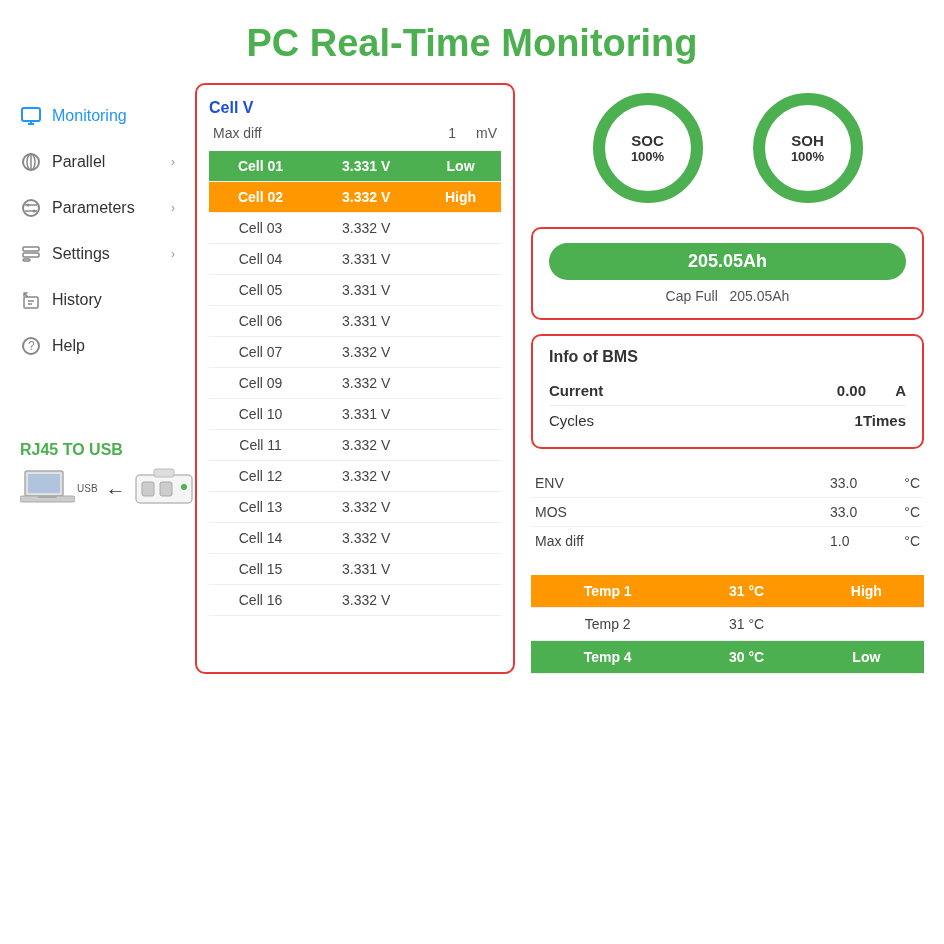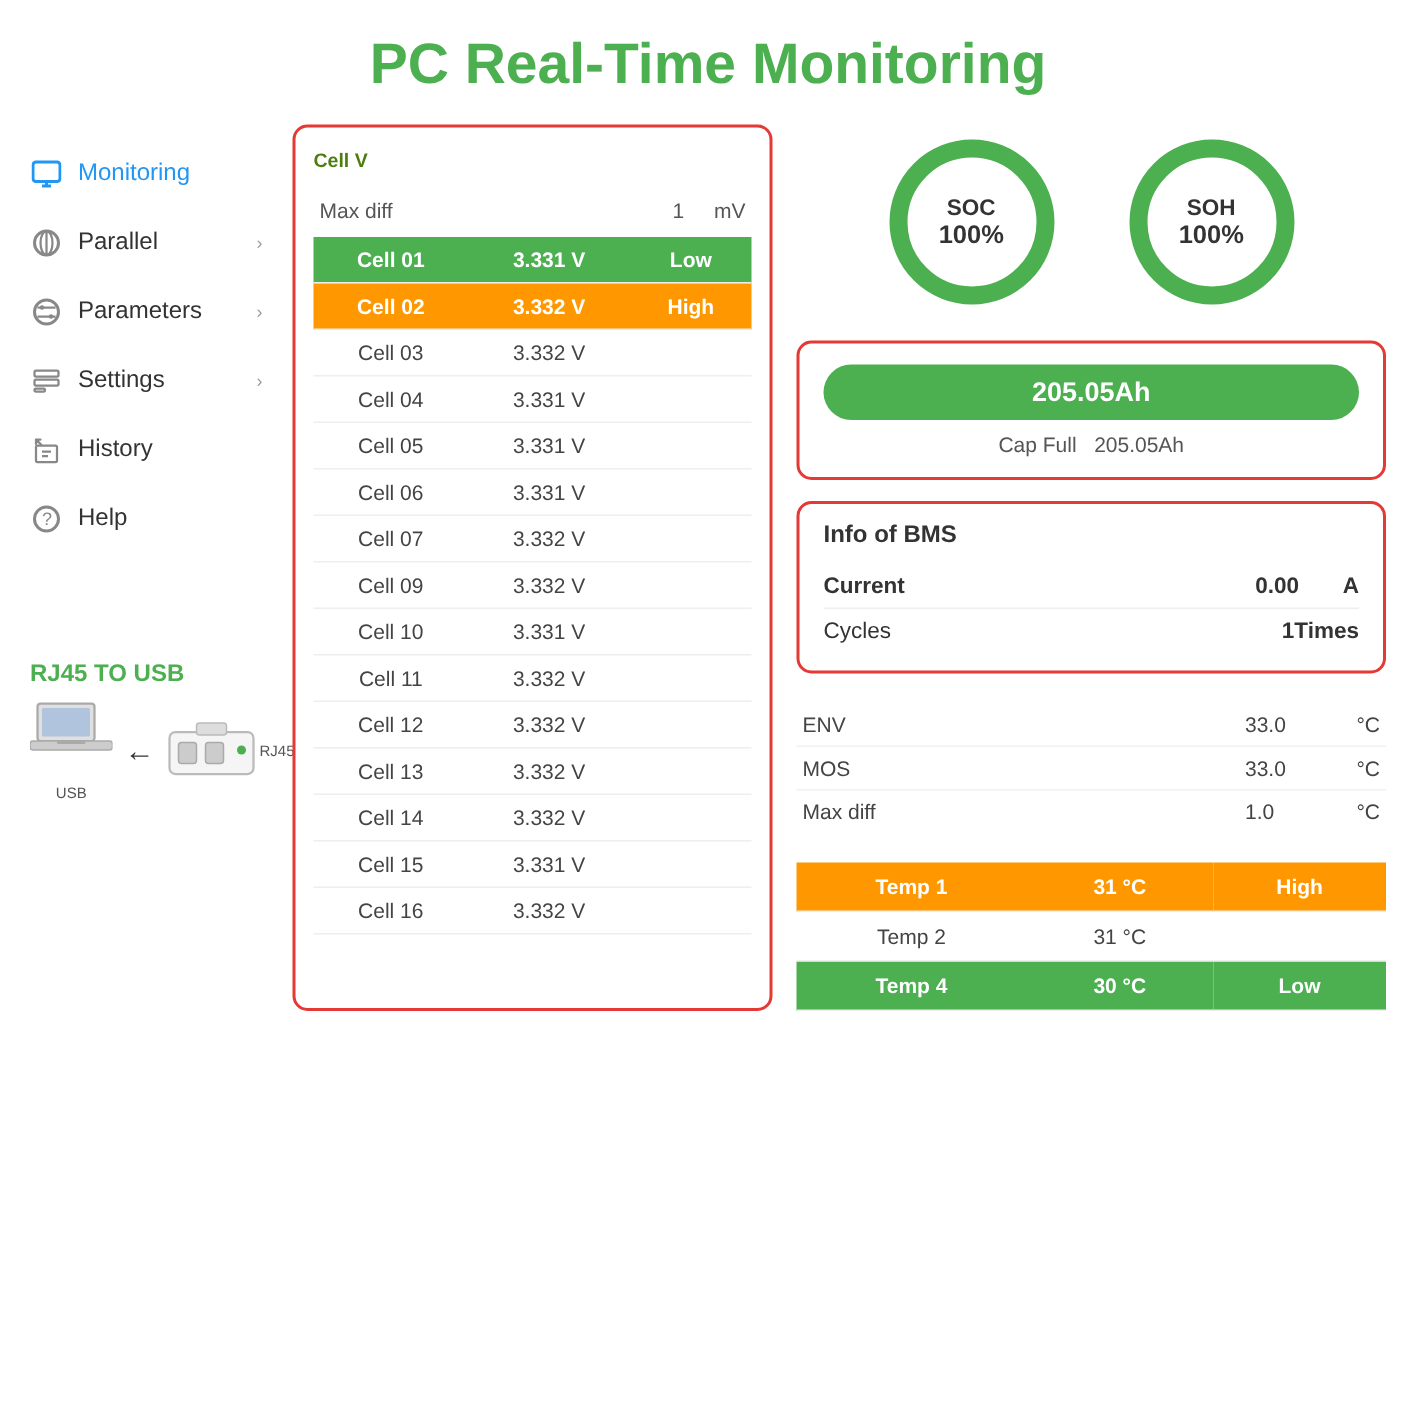--- a/index.html
+++ b/index.html
@@ -73,24 +73,24 @@
     .cell-panel {
       border: 2px solid #e53935;
       border-radius: 10px;
       padding: 14px 12px;
       width: 320px;
       flex-shrink: 0;
       background: #fff;
     }
 
     .cell-panel-title {
-      font-size: 13px;
-      font-weight: bold;
-      color: #4d7c0f;
-      margin-bottom: 18px;
+      font-size: 16px;
+      font-weight: bold;
+      color: #1d4ed8;
+      margin-bottom: 8px;
     }
 
     .max-diff-row {
       display: flex;
       justify-content: space-between;
       align-items: center;
       font-size: 14px;
       color: #555;
       margin-bottom: 10px;
       padding: 0 4px;
@@ -164,21 +164,21 @@
       justify-content: center;
     }
 
     .circle-label {
       font-size: 15px;
       font-weight: bold;
       color: #333;
     }
 
     .circle-value {
-      font-size: 17px;
+      font-size: 13px;
       font-weight: bold;
       color: #333;
     }
 
     
     .cap-panel {
       border: 2px solid #e53935;
       border-radius: 10px;
       padding: 14px 16px;
       background: #fff;
@@ -405,21 +405,21 @@
           <circle cx="10" cy="10" r="8" stroke="#888" stroke-width="2" fill="none"></circle>
           <text x="7" y="14" font-size="12" fill="#888">?</text>
         </svg>
       </span>
       <span>Help</span>
     </div>
 
     <div class="rj45-section" style="margin-top:60px;">
       <div class="rj45-title">RJ45 TO USB</div>
       <div class="rj45-image">
-        <div style="display:flex;flex-direction:column;align-items:center;gap:19px;">
+        <div style="display:flex;align-items:center;gap:2px;">
 
           <svg width="55" height="38" viewBox="0 0 55 38">
             <rect x="5" y="2" width="38" height="25" rx="2" fill="#e0e0e0" stroke="#aaa" stroke-width="1.5"></rect>
             <rect x="8" y="5" width="32" height="19" rx="1" fill="#b0c4de"></rect>
             <rect x="0" y="27" width="55" height="6" rx="2" fill="#ccc" stroke="#aaa" stroke-width="1"></rect>
             <rect x="18" y="27" width="19" height="2" rx="1" fill="#aaa"></rect>
           </svg>
           <span style="font-size:10px;color:#555;">USB</span>
         </div>
         <span style="font-size:20px;color:#333;font-weight:bold;">←</span>

